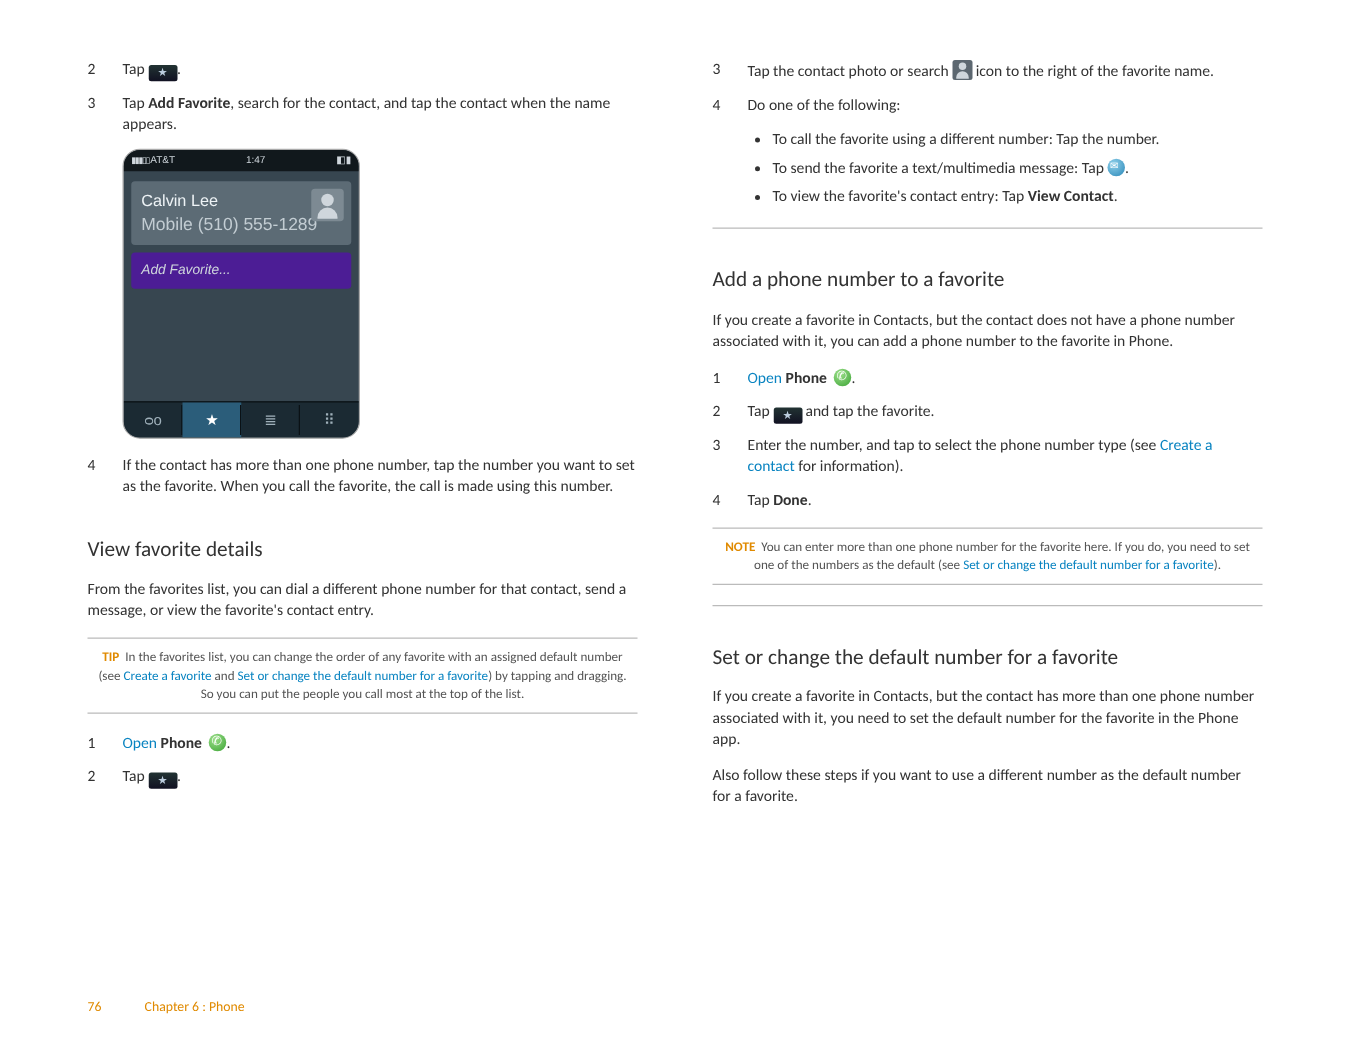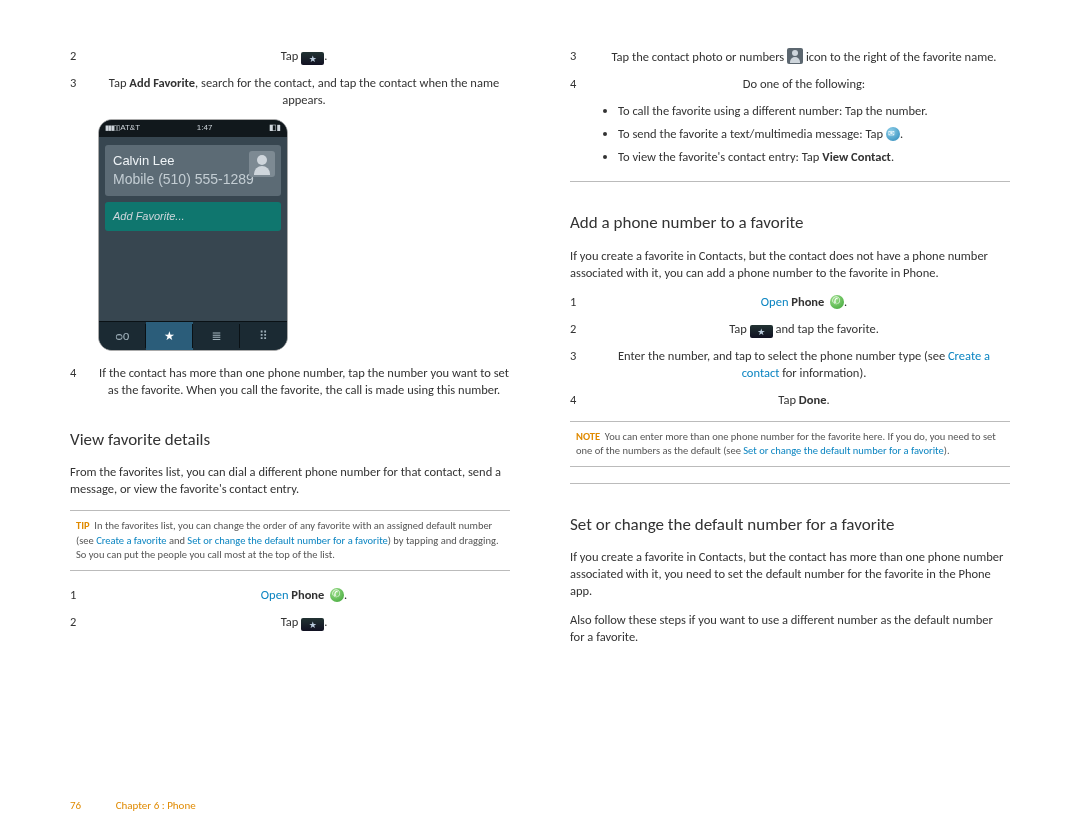--- a/index.html
+++ b/index.html
@@ -42,21 +42,20 @@
     display: flex;
     margin-bottom: 10px;
     line-height: 1.35;
   }
   ol.steps > li .num {
     width: 28px;
     flex-shrink: 0;
   }
   ol.steps > li .body {
     flex: 1;
-    text-align: center;
   }
   .bullets {
     list-style: disc;
     padding-left: 20px;
     margin: 4px 0 10px 28px;
   }
   .bullets li { margin-bottom: 6px; }
   .link { color: #0a84c1; }
   b, strong { color: #333; font-weight: 600; }
   .icon-star {
@@ -115,20 +114,21 @@
     top: 1px; left: 2px;
   }
   .callout {
     border-top: 1px solid #bbb;
     border-bottom: 1px solid #bbb;
     padding: 8px 6px;
     margin: 12px 0 16px 0;
     font-size: 10.5px;
     line-height: 1.35;
     color: #555;
+    text-align: center;
   }
   .callout .tag { color: #e08a00; font-weight: 600; }
   hr.section {
     border: none; border-top: 1px solid #bbb; margin: 16px 0;
   }
   .screenshot {
     width: 188px;
     margin: 8px 0 14px 28px;
     border: 1px solid #aaa;
     background: #374650;
@@ -155,21 +155,21 @@
   }
   .ss-avatar::before {
     content: ""; position: absolute; width: 10px; height: 10px;
     background: #cfd6dc; border-radius: 50%; top: 4px; left: 8px;
   }
   .ss-avatar::after {
     content: ""; position: absolute; width: 16px; height: 9px;
     background: #cfd6dc; border-radius: 8px 8px 0 0; bottom: 2px; left: 5px;
   }
   .ss-add {
-    margin: 6px 6px 90px 6px; background: #0f766e;
+    margin: 6px 6px 90px 6px; background: #4c1d95;
     border-radius: 3px; padding: 7px 8px;
     color: #cfd6dc; font-style: italic; font-size: 11px;
   }
   .ss-tabs {
     display: flex; background: #1b2a33;
     border-top: 1px solid #0a1115;
   }
   .ss-tab {
     flex: 1; text-align: center; padding: 6px 0;
     color: #9fb0ba; font-size: 12px; position: relative;
@@ -259,21 +259,21 @@
       </li>
     </ol>
   </div>
 
   <div class="col">
 
     <ol class="steps">
       <li>
         <span class="num">3</span>
         <span class="body">
-          <span>Tap the contact photo or numbers </span><span class="icon-contact"></span><span> icon to the right of the favorite name.</span>
+          <span>Tap the contact photo or search </span><span class="icon-contact"></span><span> icon to the right of the favorite name.</span>
         </span>
       </li>
       <li>
         <span class="num">4</span>
         <span class="body">Do one of the following:</span>
       </li>
     </ol>
 
     <ul class="bullets">
       <li>To call the favorite using a different number: Tap the number.</li>

